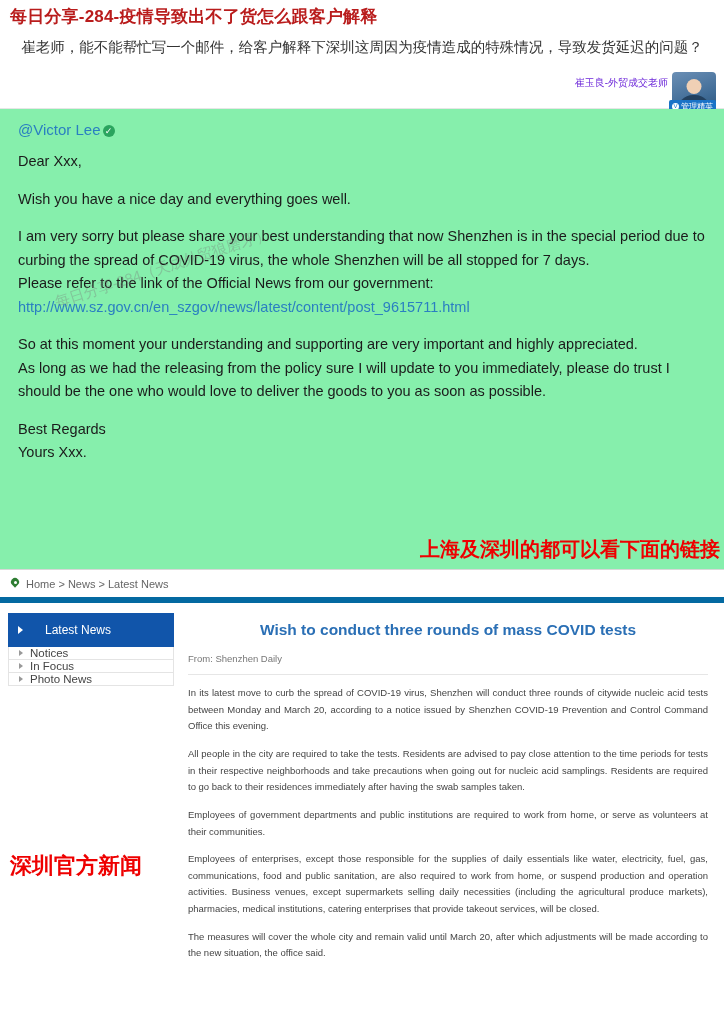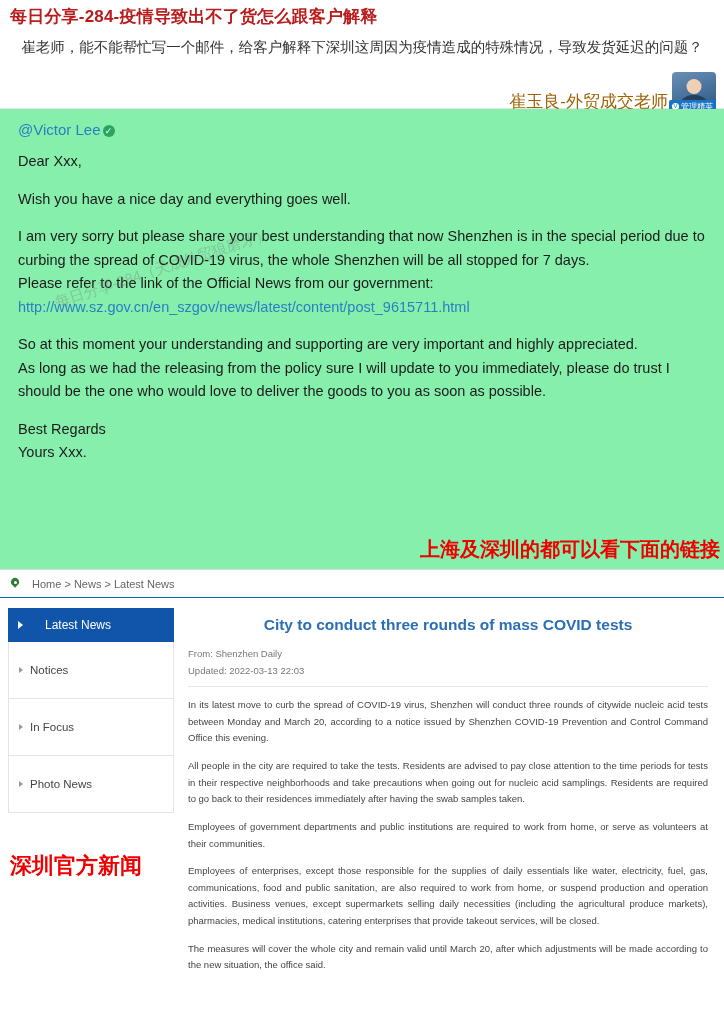--- a/index.html
+++ b/index.html
@@ -37,23 +37,23 @@
 
   
   .author-bar {
     position: relative;
     height: 38px;
     border-bottom: 1px solid #e6e6e6;
   }
   .author-name {
     position: absolute;
     right: 56px;
-    top: 20px;
-    font-size: 17px;
-    color: #a16207;
+    top: 6px;
+    font-size: 10px;
+    color: #6d28d9;
   }
   .avatar {
     position: absolute;
     right: 8px;
     top: 2px;
     width: 44px;
     height: 44px;
     border-radius: 4px;
     background: linear-gradient(160deg, #6b8fb5 0%, #3f6b96 60%, #2c4f73 100%);
     overflow: hidden;
@@ -168,24 +168,24 @@
 
   
   .news-site {
     border-top: 1px solid #d8d8d8;
     background: #fff;
   }
   .breadcrumb {
     font-size: 11px;
     color: #666;
     padding: 8px 0 7px 10px;
-    border-bottom: 1px solid #0369a1;
+    border-bottom: 6px solid #0369a1;
     display: flex;
     align-items: center;
-    gap: 12px;
+    gap: 6px;
   }
   .pin-icon {
     width: 10px;
     height: 12px;
     position: relative;
     display: inline-block;
   }
   .pin-icon::before {
     content: "";
     position: absolute;
@@ -231,21 +231,21 @@
     width: 0;
     height: 0;
     border-left: 5px solid #fff;
     border-top: 4px solid transparent;
     border-bottom: 4px solid transparent;
   }
   .side-item {
     border-bottom: 1px solid #e4e4e4;
     font-size: 11.5px;
     color: #444;
-    padding: 22px 10px;
+    padding: 0 10px;
     display: flex;
     align-items: center;
     gap: 7px;
     background: #fff;
   }
   .side-item .caret {
     width: 0;
     height: 0;
     border-left: 4px solid #999;
     border-top: 3px solid transparent;
@@ -358,23 +358,22 @@
           <span>In Focus</span>
         </div>
         <div class="side-item">
           <span class="caret"></span>
           <span>Photo News</span>
         </div>
       </div>
     </div>
 
     <div class="news-main">
-      <div class="news-headline">City to conduct three rounds of mass COVID tests</div>
+      <div class="news-headline">Wish to conduct three rounds of mass COVID tests</div>
       <div class="news-meta">From: Shenzhen Daily</div>
-      <div class="news-meta">Updated: 2022-03-13 22:03</div>
       <hr class="news-rule">
       <p class="news-para">In its latest move to curb the spread of COVID-19 virus, Shenzhen will conduct three rounds of citywide nucleic acid tests between Monday and March 20, according to a notice issued by Shenzhen COVID-19 Prevention and Control Command Office this evening.</p>
       <p class="news-para">All people in the city are required to take the tests. Residents are advised to pay close attention to the time periods for tests in their respective neighborhoods and take precautions when going out for nucleic acid samplings. Residents are required to go back to their residences immediately after having the swab samples taken.</p>
       <p class="news-para">Employees of government departments and public institutions are required to work from home, or serve as volunteers at their communities.</p>
       <p class="news-para">Employees of enterprises, except those responsible for the supplies of daily essentials like water, electricity, fuel, gas, communications, food and public sanitation, are also required to work from home, or suspend production and operation activities. Business venues, except supermarkets selling daily necessities (including the agricultural produce markets), pharmacies, medical institutions, catering enterprises that provide takeout services, will be closed.</p>
       <p class="news-para">The measures will cover the whole city and remain valid until March 20, after which adjustments will be made according to the new situation, the office said.</p>
     </div>
   </div>
 </div>
 

